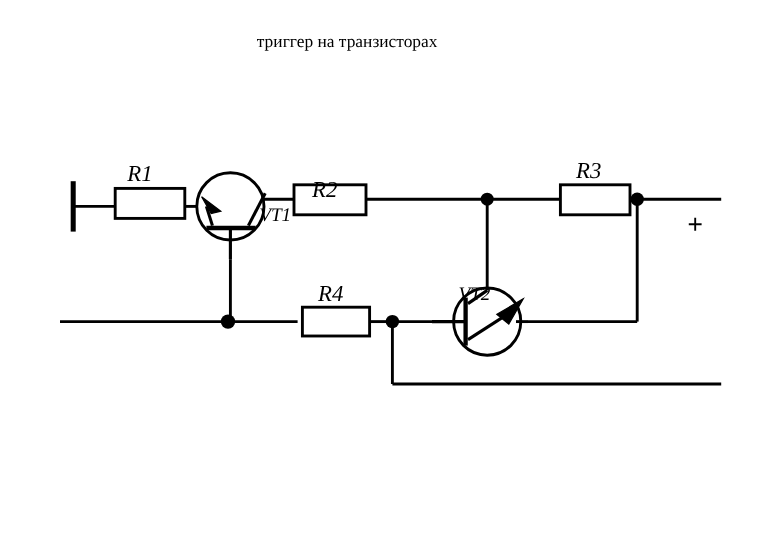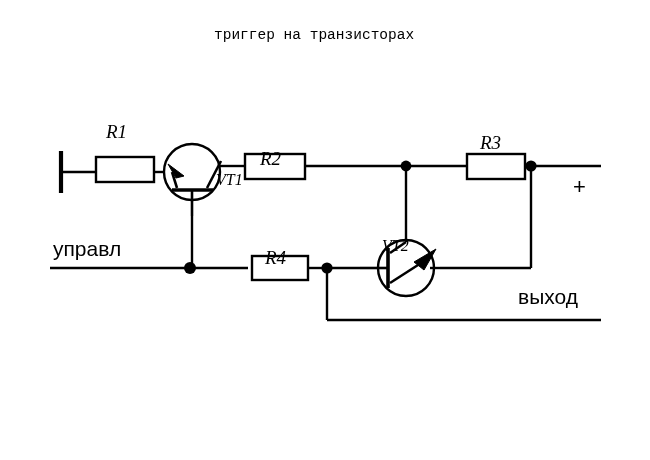--- a/index.html
+++ b/index.html
@@ -65,21 +65,21 @@
     fill: #000000;
   }
   .lbl {
     position: absolute;
     color: #000000;
     white-space: nowrap;
     line-height: 1;
   }
   .lbl-title {
     font-size: 14.5px;
-    font-family: Liberation Mono, monospace;
+    font-family: Liberation Serif, serif;
   }
   .lbl-res {
     font-size: 19px;
     font-style: italic;
     font-family: "Liberation Serif", serif;
     font-weight: 400;
   }
   .lbl-tr {
     font-size: 16px;
     font-style: italic;
@@ -171,32 +171,30 @@
     <line class="wire" x1="327" y1="268" x2="360" y2="268"></line>
 
     <line class="wire" x1="327" y1="268" x2="327" y2="320"></line>
 
     <line class="wire" x1="327" y1="320" x2="601" y2="320"></line>
 
   </svg>
 
   <div class="lbl lbl-title" style="left:214px; top:28px;">триггер на транзисторах</div>
 
-  <div class="lbl lbl-res" style="left:106px; top:122px;">R1</div>
+  <div class="lbl lbl-res" style="left:106px; top:136px;">R1</div>
 
   <div class="lbl lbl-res" style="left:260px; top:149px;">R2</div>
 
   <div class="lbl lbl-res" style="left:480px; top:133px;">R3</div>
 
-  <div class="lbl lbl-res" style="left:265px; top:248px;text-align:center;">R4</div>
+  <div class="lbl lbl-res" style="left:265px; top:236px;text-align:center;">R4</div>
 
   <div class="lbl lbl-tr" style="left:216px; top:172px;">VT1</div>
 
   <div class="lbl lbl-tr" style="left:346px; top:238px;margin-left:36px;">VT2</div>
 
-  <div class="lbl lbl-port" style="left:53px; top:238px;">управл</div>
-
-  <div class="lbl lbl-port" style="left:518px; top:286px;">выход</div>
+
 
   <div class="lbl lbl-plus" style="left:573px; top:176px;">+</div>
 
 
 </div>
 
 </body></html>

